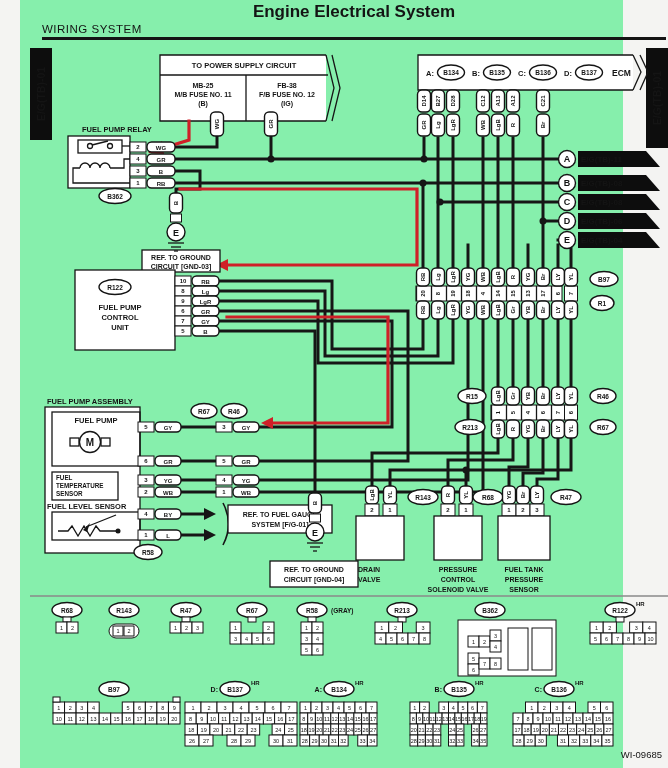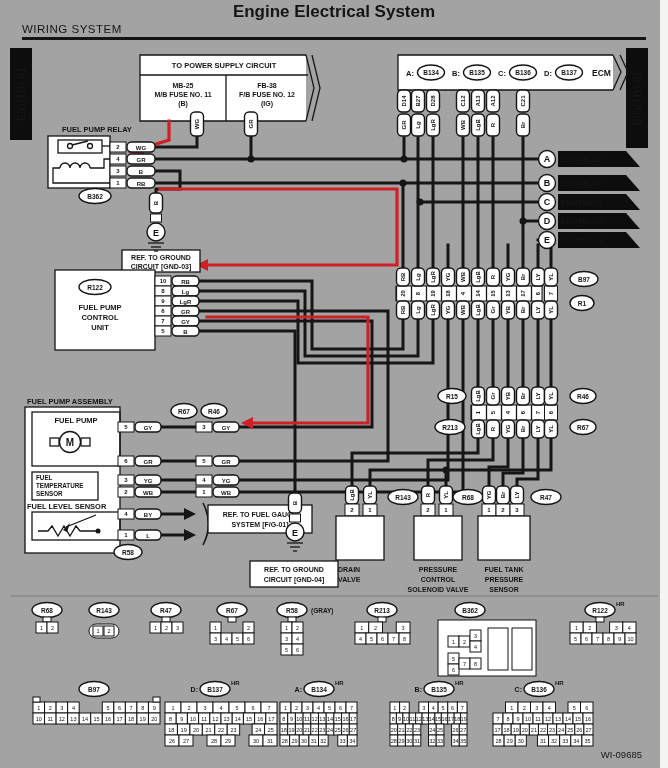--- a/index.html
+++ b/index.html
@@ -1,16 +1,16 @@
 <!DOCTYPE html>
 <html><head>
 <meta charset="utf-8">
 <style>
   html,body{margin:0;padding:0;background:#f4f4f2;font-family:"Liberation Sans",sans-serif;}
-  #stage{position:relative;width:660px;height:768px;background:#a3a3a3;}
+  #stage{position:relative;width:603px;height:768px;background:#86efac;margin-left:20px;}
   svg{display:block}
   svg text{fill:#141414;font-family:"Liberation Sans",sans-serif;}
   .box{fill:#ffffff;stroke:#141414;stroke-width:1.3;}
   .pill{fill:#ffffff;stroke:#141414;stroke-width:1.4;}
   .cell{fill:#ffffff;stroke:#141414;stroke-width:1;}
   .w{stroke:#161616;stroke-width:3;fill:none;stroke-linecap:square;}
   .thin{stroke:#161616;stroke-width:1.3;fill:none;}
   .hl{stroke:#cf2028;stroke-width:3.2;fill:none;stroke-linecap:square;}
   .hlf{fill:#cf2028;stroke:none;}
   .dot{fill:#161616;stroke:none;}

